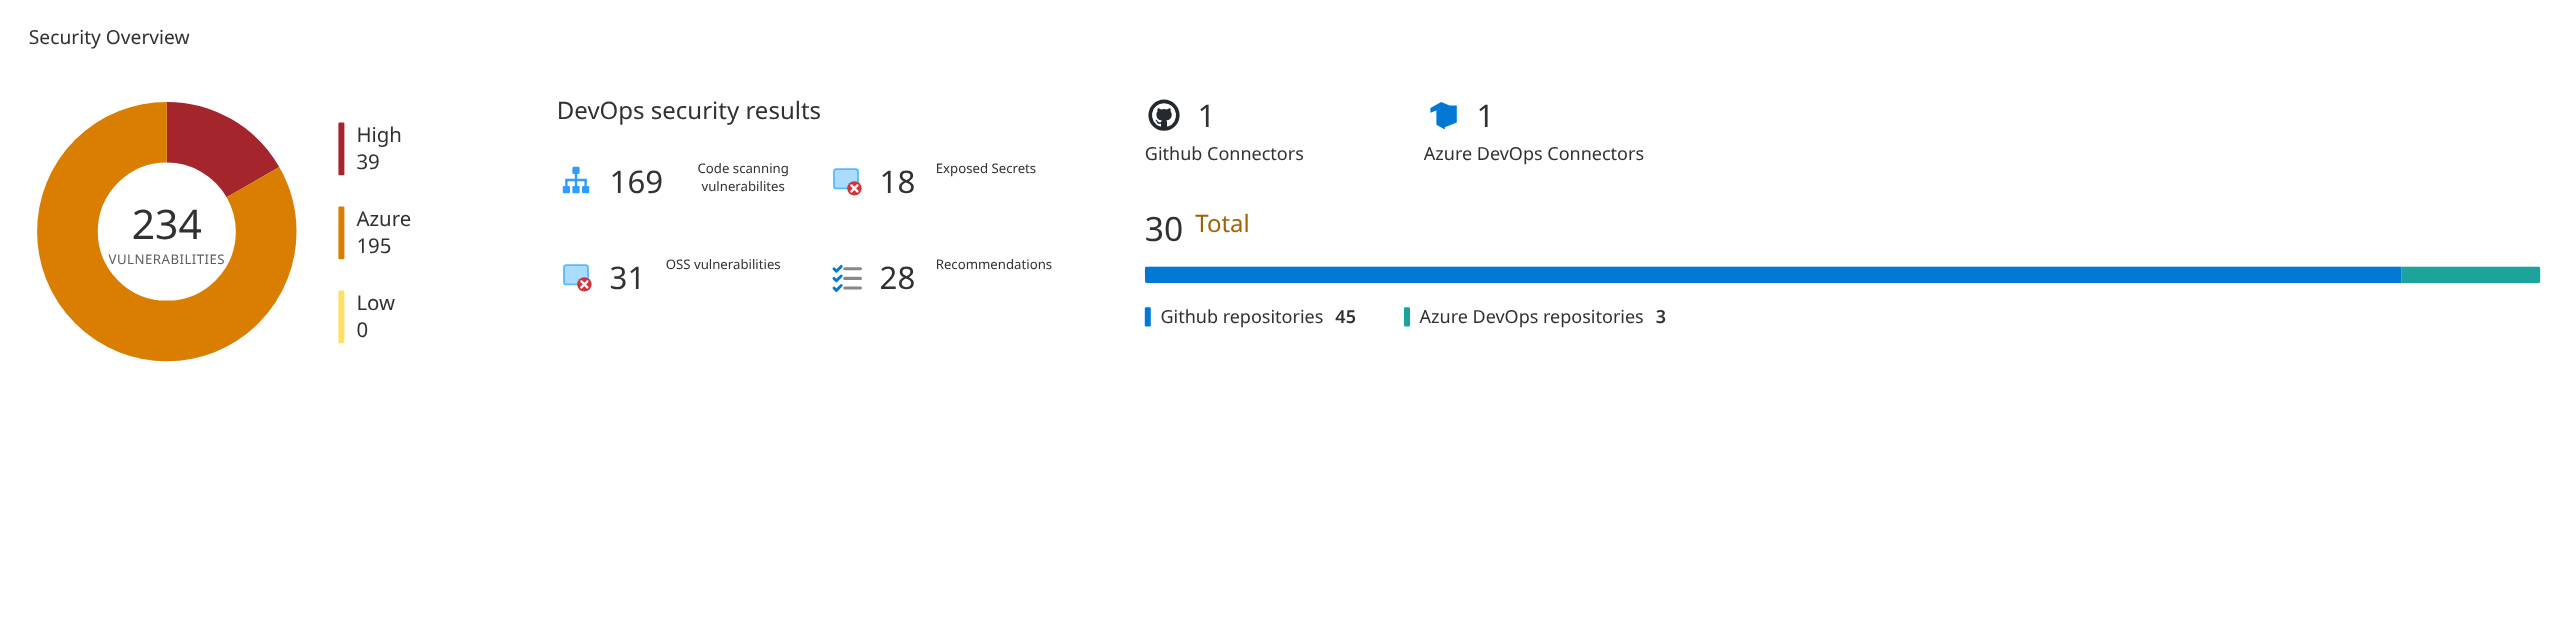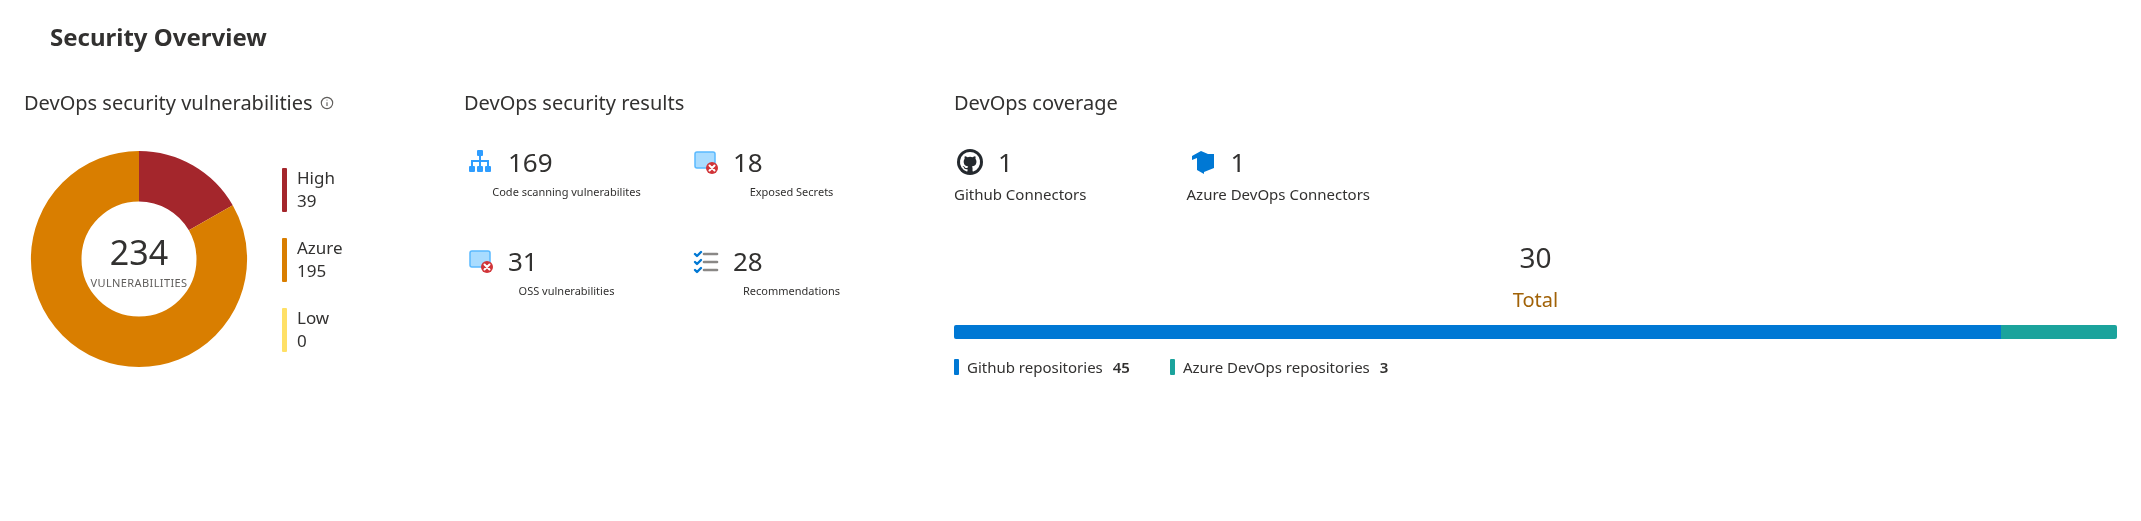--- a/index.html
+++ b/index.html
@@ -4,25 +4,24 @@
   <style>
     * { box-sizing: border-box; margin: 0; padding: 0; }
     body {
       font-family: "Segoe UI", -apple-system, system-ui, sans-serif;
       background: #fff;
       color: #323130;
       padding: 20px 24px;
       font-size: 14px;
     }
     .page-title {
-      font-size: 24px;
-      font-weight: 700;
+      font-size: 16px;
+      font-weight: 400;
       color: #323130;
       margin-bottom: 36px;
-      margin-left: 26px;
     }
     .panels {
       display: flex;
       gap: 60px;
       align-items: flex-start;
     }
     .panel { flex-shrink: 0; }
     .panel-vuln { width: 380px; }
     .panel-results { width: 430px; text-align: center; }
     .panel-coverage { width: 700px; flex: 1; }
@@ -58,62 +57,52 @@
     .legend-bar { width: 5px; height: 44px; border-radius: 1px; }
     .legend-text .legend-name { font-size: 17px; color: #323130; }
     .legend-text .legend-val  { font-size: 17px; color: #323130; }
     
     .results-grid {
       display: grid;
       grid-template-columns: 1fr 1fr;
       column-gap: 20px;
       row-gap: 44px;
     }
-    .metric { display: flex; flex-direction: column; gap: 4px; }
+    .metric { display: flex; gap: 17px; }
     .metric-head { display: flex; align-items: center; gap: 12px; }
     .metric-head .val { font-size: 26px; font-weight: 400; color: #323130; }
     .metric-label { font-size: 11px; color: #323130; }
     .icon { width: 32px; height: 32px; display: inline-flex; align-items: center; justify-content: center; }
     
     .coverage-top { display: flex; gap: 100px; margin-bottom: 34px; }
     .cov-item { display: flex; flex-direction: column; gap: 4px; }
     .cov-head { display: flex; align-items: center; gap: 12px; }
     .cov-head .val { font-size: 26px; font-weight: 400; }
     .cov-label { font-size: 15px; text-align: center; }
-    .total-line { display: flex; align-items: center; gap: 10px; margin-bottom: 12px; flex-direction: column; }
+    .total-line { display: flex; align-items: flex-start; gap: 10px; margin-bottom: 12px; }
     .total-line .num { font-size: 28px; font-weight: 400; }
     .total-line .word { font-size: 20px; color: #a16207; }
     .barwrap {
       width: 100%; height: 14px; display: flex; border-radius: 2px; overflow: hidden;
       margin-bottom: 18px;
     }
     .barseg { height: 100%; }
     .cov-legend { display: flex; gap: 40px; }
     .cov-legend-item { display: flex; align-items: center; gap: 8px; font-size: 15px; }
     .cov-legend-item .swatch { width: 5px; height: 16px; border-radius: 1px; }
     .cov-legend-item .cnt { font-weight: 600; margin-left: 2px; }
   </style>
 </head>
 <body>
 
 <h1 class="page-title">Security Overview</h1>
 
 <div class="panels">
 
   <section class="panel panel-vuln">
-    <h2 class="panel-title">
-      <span>DevOps security vulnerabilities</span>
-      <span class="info-icon">
-        <svg viewBox="0 0 16 16" width="14" height="14" fill="none" stroke="currentColor" stroke-width="1.3">
-          <circle cx="8" cy="8" r="6.5"></circle>
-          <line x1="8" y1="7" x2="8" y2="11.5"></line>
-          <circle cx="8" cy="4.7" r="0.6" fill="currentColor" stroke="none"></circle>
-        </svg>
-      </span>
-    </h2>
     <div class="vuln-body">
       <div class="donut-wrap">
         <svg id="donut-svg" viewBox="0 0 100 100" width="230" height="230">
             <circle cx="50" cy="50" r="36" fill="none" stroke="#a4262c" stroke-width="22" stroke-dasharray="37.69911184307752 188.49555921538757" stroke-dashoffset="0"></circle>
             <circle cx="50" cy="50" r="36" fill="none" stroke="#d97e00" stroke-width="22" stroke-dasharray="188.4955592153876 37.6991118430775" stroke-dashoffset="-37.69911184307752"></circle>
           </svg>
         <div class="donut-center">
           <div class="num">234</div>
           <div class="lbl">VULNERABILITIES</div>
         </div>
@@ -205,23 +194,20 @@
               </svg>
             </span>
             <span class="val">28</span>
           </div>
           <div class="metric-label">Recommendations</div>
         </div>
       </div>
   </section>
 
   <section class="panel panel-coverage">
-    <h2 class="panel-title">
-      <span>DevOps coverage</span>
-    </h2>
     <div class="coverage-top" id="coverage-top">
         <div class="cov-item">
           <div class="cov-head">
             <span class="icon">
               <svg viewBox="0 0 32 32" width="32" height="32">
                 <circle cx="16" cy="16" r="13" fill="#24292e"></circle>
                 <path fill="#fff" d="M16 6a10 10 0 0 0-3.16 19.5c.5.09.68-.22.68-.48v-1.86c-2.78.6-3.37-1.18-3.37-1.18-.46-1.17-1.12-1.48-1.12-1.48-.92-.63.07-.62.07-.62 1.02.07 1.55 1.05 1.55 1.05.9 1.55 2.37 1.1 2.95.84.09-.66.35-1.1.64-1.36-2.22-.25-4.56-1.11-4.56-4.94 0-1.09.39-1.98 1.03-2.68-.1-.25-.45-1.27.1-2.64 0 0 .84-.27 2.75 1.02a9.5 9.5 0 0 1 5 0c1.91-1.29 2.75-1.02 2.75-1.02.55 1.37.2 2.39.1 2.64.64.7 1.03 1.59 1.03 2.68 0 3.84-2.34 4.68-4.57 4.93.36.31.68.92.68 1.85v2.75c0 .27.18.58.69.48A10 10 0 0 0 16 6z"></path>
               </svg>
             </span>
             <span class="val">1</span>

